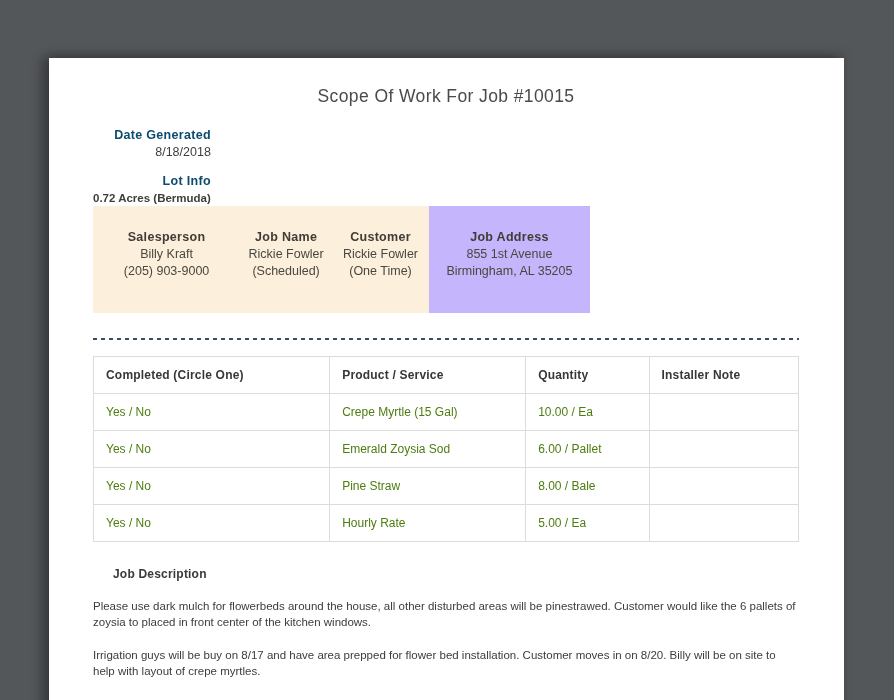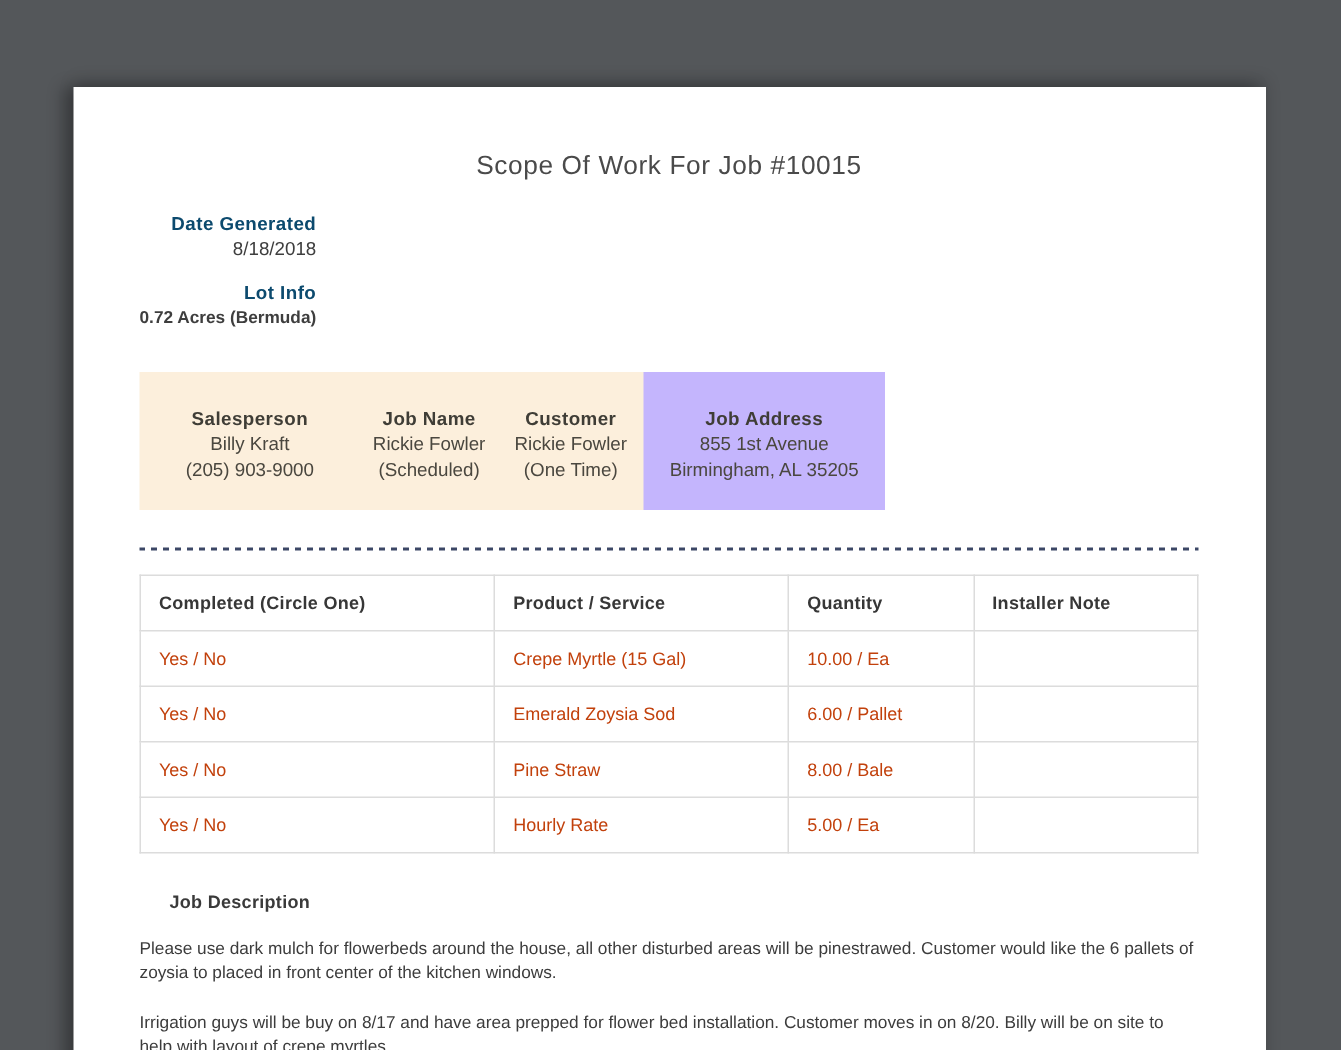--- a/index.html
+++ b/index.html
@@ -11,21 +11,21 @@
   }
   .page {
     position: absolute;
     left: 49px; top: 58px;
     width: 795px; height: 780px;
     background: #ffffff;
     box-shadow: -8px 0 10px rgba(0,0,0,0.28), 0 -4px 10px rgba(0,0,0,0.18);
     padding: 0 45px 0 44px;
   }
   .doc-title {
-    padding-top: 42px;
+    padding-top: 28px;
     text-align: center;
     font-size: 17.5px;
     font-weight: 400;
     letter-spacing: 0.4px;
     color: #4a4a4a;
   }
   .header-row {
     display: flex;
     justify-content: space-between;
     margin-top: 18px;
@@ -61,23 +61,22 @@
     font-size: 12.5px;
     letter-spacing: 0.3px;
     line-height: 16.5px;
     color: #0c4a6e;
   }
   .meta-label.mt { margin-top: 13px; }
   .meta-value { font-size: 12.5px; line-height: 16.5px; }
   .meta-value.small { font-size: 11.5px; font-weight: bold; }
   .summary-band {
     display: flex;
-    margin-top: 28px;
     width: 497px;
-    height: 92px;
+    height: 107px;
     background: #fcefdc;
   }
   .band-cell {
     padding-top: 23px;
     text-align: center;
     font-size: 12.5px;
     line-height: 17px;
     color: #4a473f;
   }
   .band-cell .band-label {
@@ -96,21 +95,21 @@
     background-image: repeating-linear-gradient(to right, #3c4766 0 4px, transparent 4px 8px);
   }
   .work-table {
     margin-top: 16px;
     width: 100%;
     border-collapse: collapse;
   }
   .work-table th, .work-table td {
     border: 1px solid #dcdcdc;
     font-size: 12px;
-    color: #c2410c;
+    color: #4d7c0f;
     text-align: left;
     padding: 11px 12px;
     height: 37px;
     vertical-align: middle;
   }
   .work-table th {
     font-weight: bold;
     letter-spacing: 0.2px;
     color: #373737;
   }

